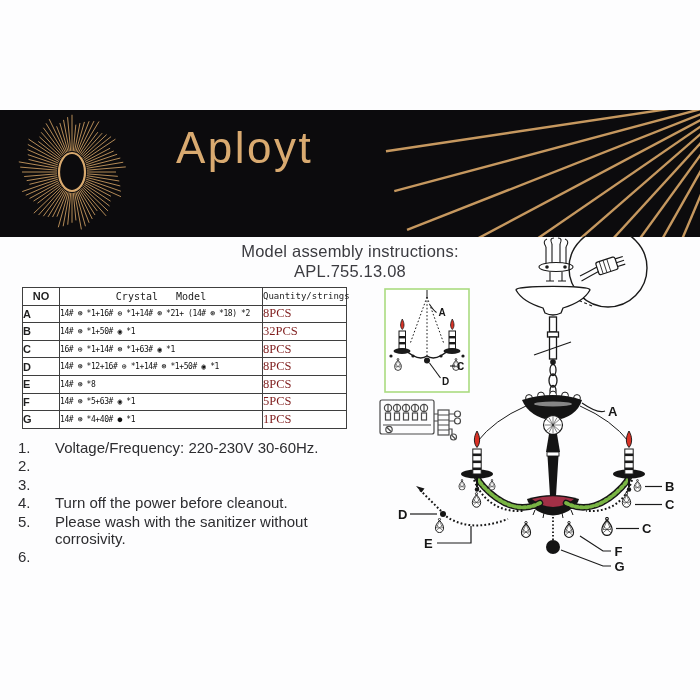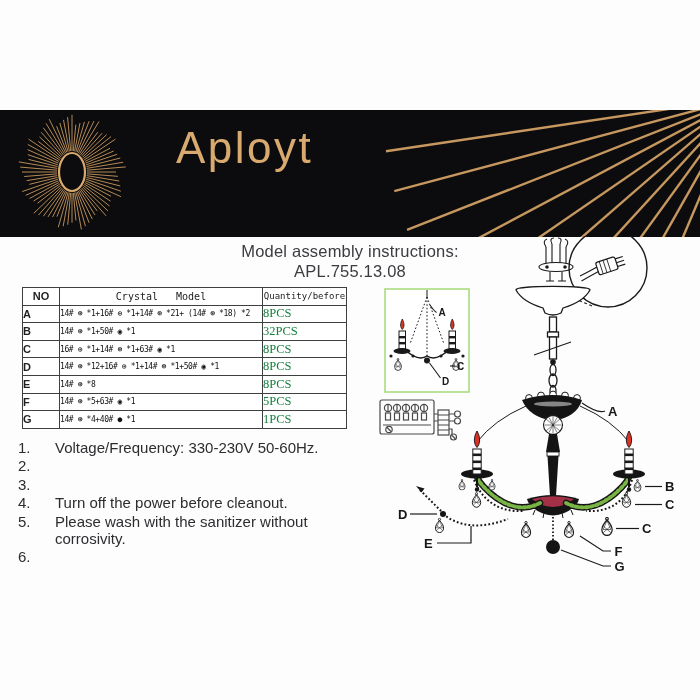--- a/index.html
+++ b/index.html
@@ -18,21 +18,21 @@
               table-layout:fixed;width:321px;background:#fff}
   table.parts td,table.parts th{border:1px solid #3f3f3f;padding:0;vertical-align:middle}
   table.parts tr{height:17.6px}
   th.no,td.no{width:36px;font-size:11px;font-weight:bold;color:#1f1f1f}
   th.model{width:202px;font-family:"DejaVu Sans Mono","DejaVu Sans",monospace;
            font-size:10px;font-weight:normal;white-space:pre;color:#222}
   td.model{font-family:"DejaVu Sans Mono","DejaVu Sans",monospace;font-size:8px;
            letter-spacing:-0.4px;white-space:nowrap;overflow:hidden;color:#111}
   th.qty{width:83px;font-family:"DejaVu Sans Mono","DejaVu Sans",monospace;
          font-size:9px;font-weight:normal;color:#222}
-  td.qty{font-family:"Liberation Serif",serif;font-size:12.5px;color:#15803d}
+  td.qty{font-family:"Liberation Serif",serif;font-size:12.5px;color:#7f1d1d}
   
   .instr{position:absolute;left:18px;top:439px;width:340px;font-size:15px;line-height:1.16}
   .instr .item{display:flex;margin-bottom:1px}
   .instr .n{width:37px;flex:none}
   .instr .t{width:283px}
   
   svg.diagram{position:absolute;left:370px;top:236px;width:330px;height:364px}
   text.lbl{font-family:"Liberation Sans",sans-serif;font-size:13px;font-weight:600;fill:#161616}
   text.lbl-s{font-family:"Liberation Sans",sans-serif;font-size:10px;font-weight:600;fill:#161616}
 </style>
@@ -138,21 +138,21 @@
 <div class="title">
   <div>Model assembly instructions:</div>
   <div>APL.755.13.08</div>
 </div>
 
 <table class="parts">
   <tbody>
       <tr>
     <th class="no">NO</th>
     <th class="model">Crystal   Model</th>
-    <th class="qty">Quantity/before</th>
+    <th class="qty">Quantity/strings</th>
   </tr>
   <tr>
     <td class="no">A</td>
     <td class="model">14# ⊛ *1+16# ⊕ *1+14# ⊛ *21+ (14# ⊛ *18) *2</td>
     <td class="qty">8PCS</td>
   </tr>
   <tr>
     <td class="no">B</td>
     <td class="model">14# ⊛ *1+50# ◉ *1</td>
     <td class="qty">32PCS</td>
@@ -181,21 +181,21 @@
     <td class="no">G</td>
     <td class="model">14# ⊛ *4+40# ● *1</td>
     <td class="qty">1PCS</td>
   </tr>
 </tbody>
   </table>
 
 <div class="instr">
   <div class="item">
     <div class="n">1.</div>
-    <div class="t">Voltage/Frequency: 330-230V 50-60Hz.</div>
+    <div class="t">Voltage/Frequency: 220-230V 30-60Hz.</div>
   </div>
   <div class="item">
     <div class="n">2.</div>
   </div>
   <div class="item">
     <div class="n">3.</div>
   </div>
   <div class="item">
     <div class="n">4.</div>
     <div class="t">Turn off the power before cleanout.</div>

